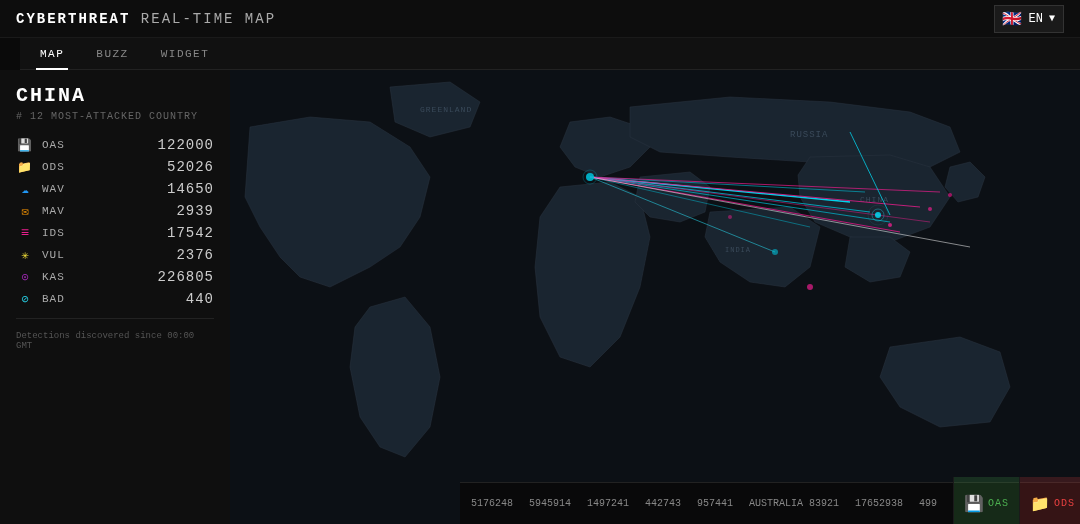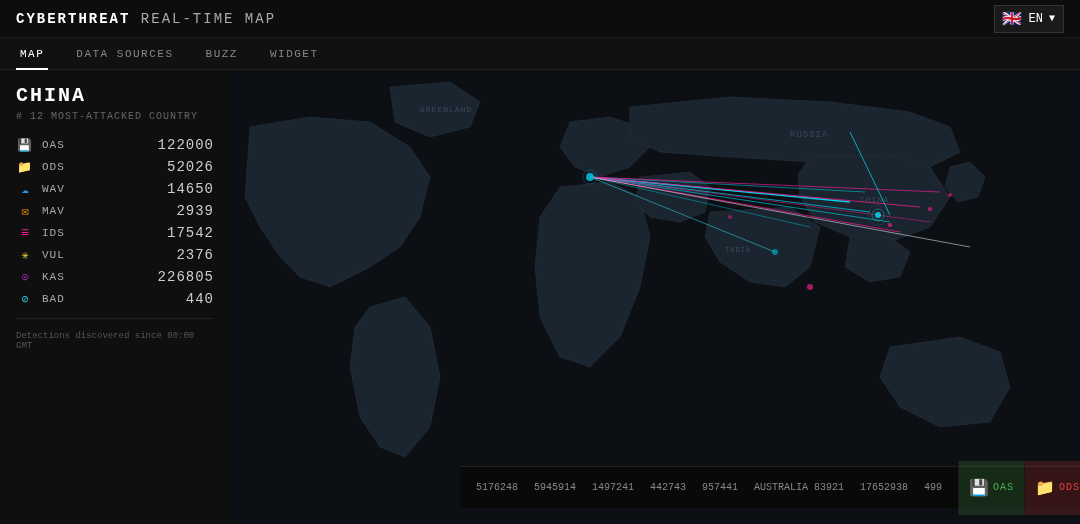--- a/index.html
+++ b/index.html
@@ -50,20 +50,21 @@
 
     
     #nav {
       background: #111;
       padding: 0 16px;
       display: flex;
       align-items: center;
       gap: 24px;
       height: 32px;
       border-bottom: 1px solid #222;
+      margin-left: 20px;
     }
     .nav-item {
       font-size: 11px;
       letter-spacing: 1.5px;
       color: #888;
       cursor: pointer;
       padding: 0 4px;
       height: 32px;
       line-height: 32px;
     }
@@ -171,28 +172,29 @@
     }
     #world-map-svg {
       position: absolute;
       top: 0; left: 0;
       width: 100%; height: 100%;
     }
 
     
     #bottom-bar {
       position: absolute;
-      bottom: 16px;
+      bottom: 0;
       left: 230px;
       right: 0;
       height: 42px;
       background: rgba(10,10,10,0.95);
       border-top: 1px solid #222;
       display: flex;
       align-items: center;
+      justify-content: center;
     }
     .bottom-stats {
       display: flex;
       align-items: center;
       gap: 0;
       padding: 0 8px;
       flex: 1;
       font-size: 10px;
       color: #666;
     }
@@ -243,21 +245,20 @@
   </div>
   <div class="lang-selector">
     <span style="font-size:16px;">🇬🇧</span>
     <span>EN</span>
     <span style="font-size:10px;">▼</span>
   </div>
 </div>
 
 <div id="nav">
   <div class="nav-item active">MAP</div>
-  <div class="nav-item">DATA SOURCES</div>
   <div class="nav-item">BUZZ</div>
   <div class="nav-item">WIDGET</div>
 </div>
 
 <div id="main">
 
   <div id="left-panel">
     <div class="country-name">CHINA</div>
     <div class="country-rank"># 12 MOST-ATTACKED COUNTRY</div>
 

